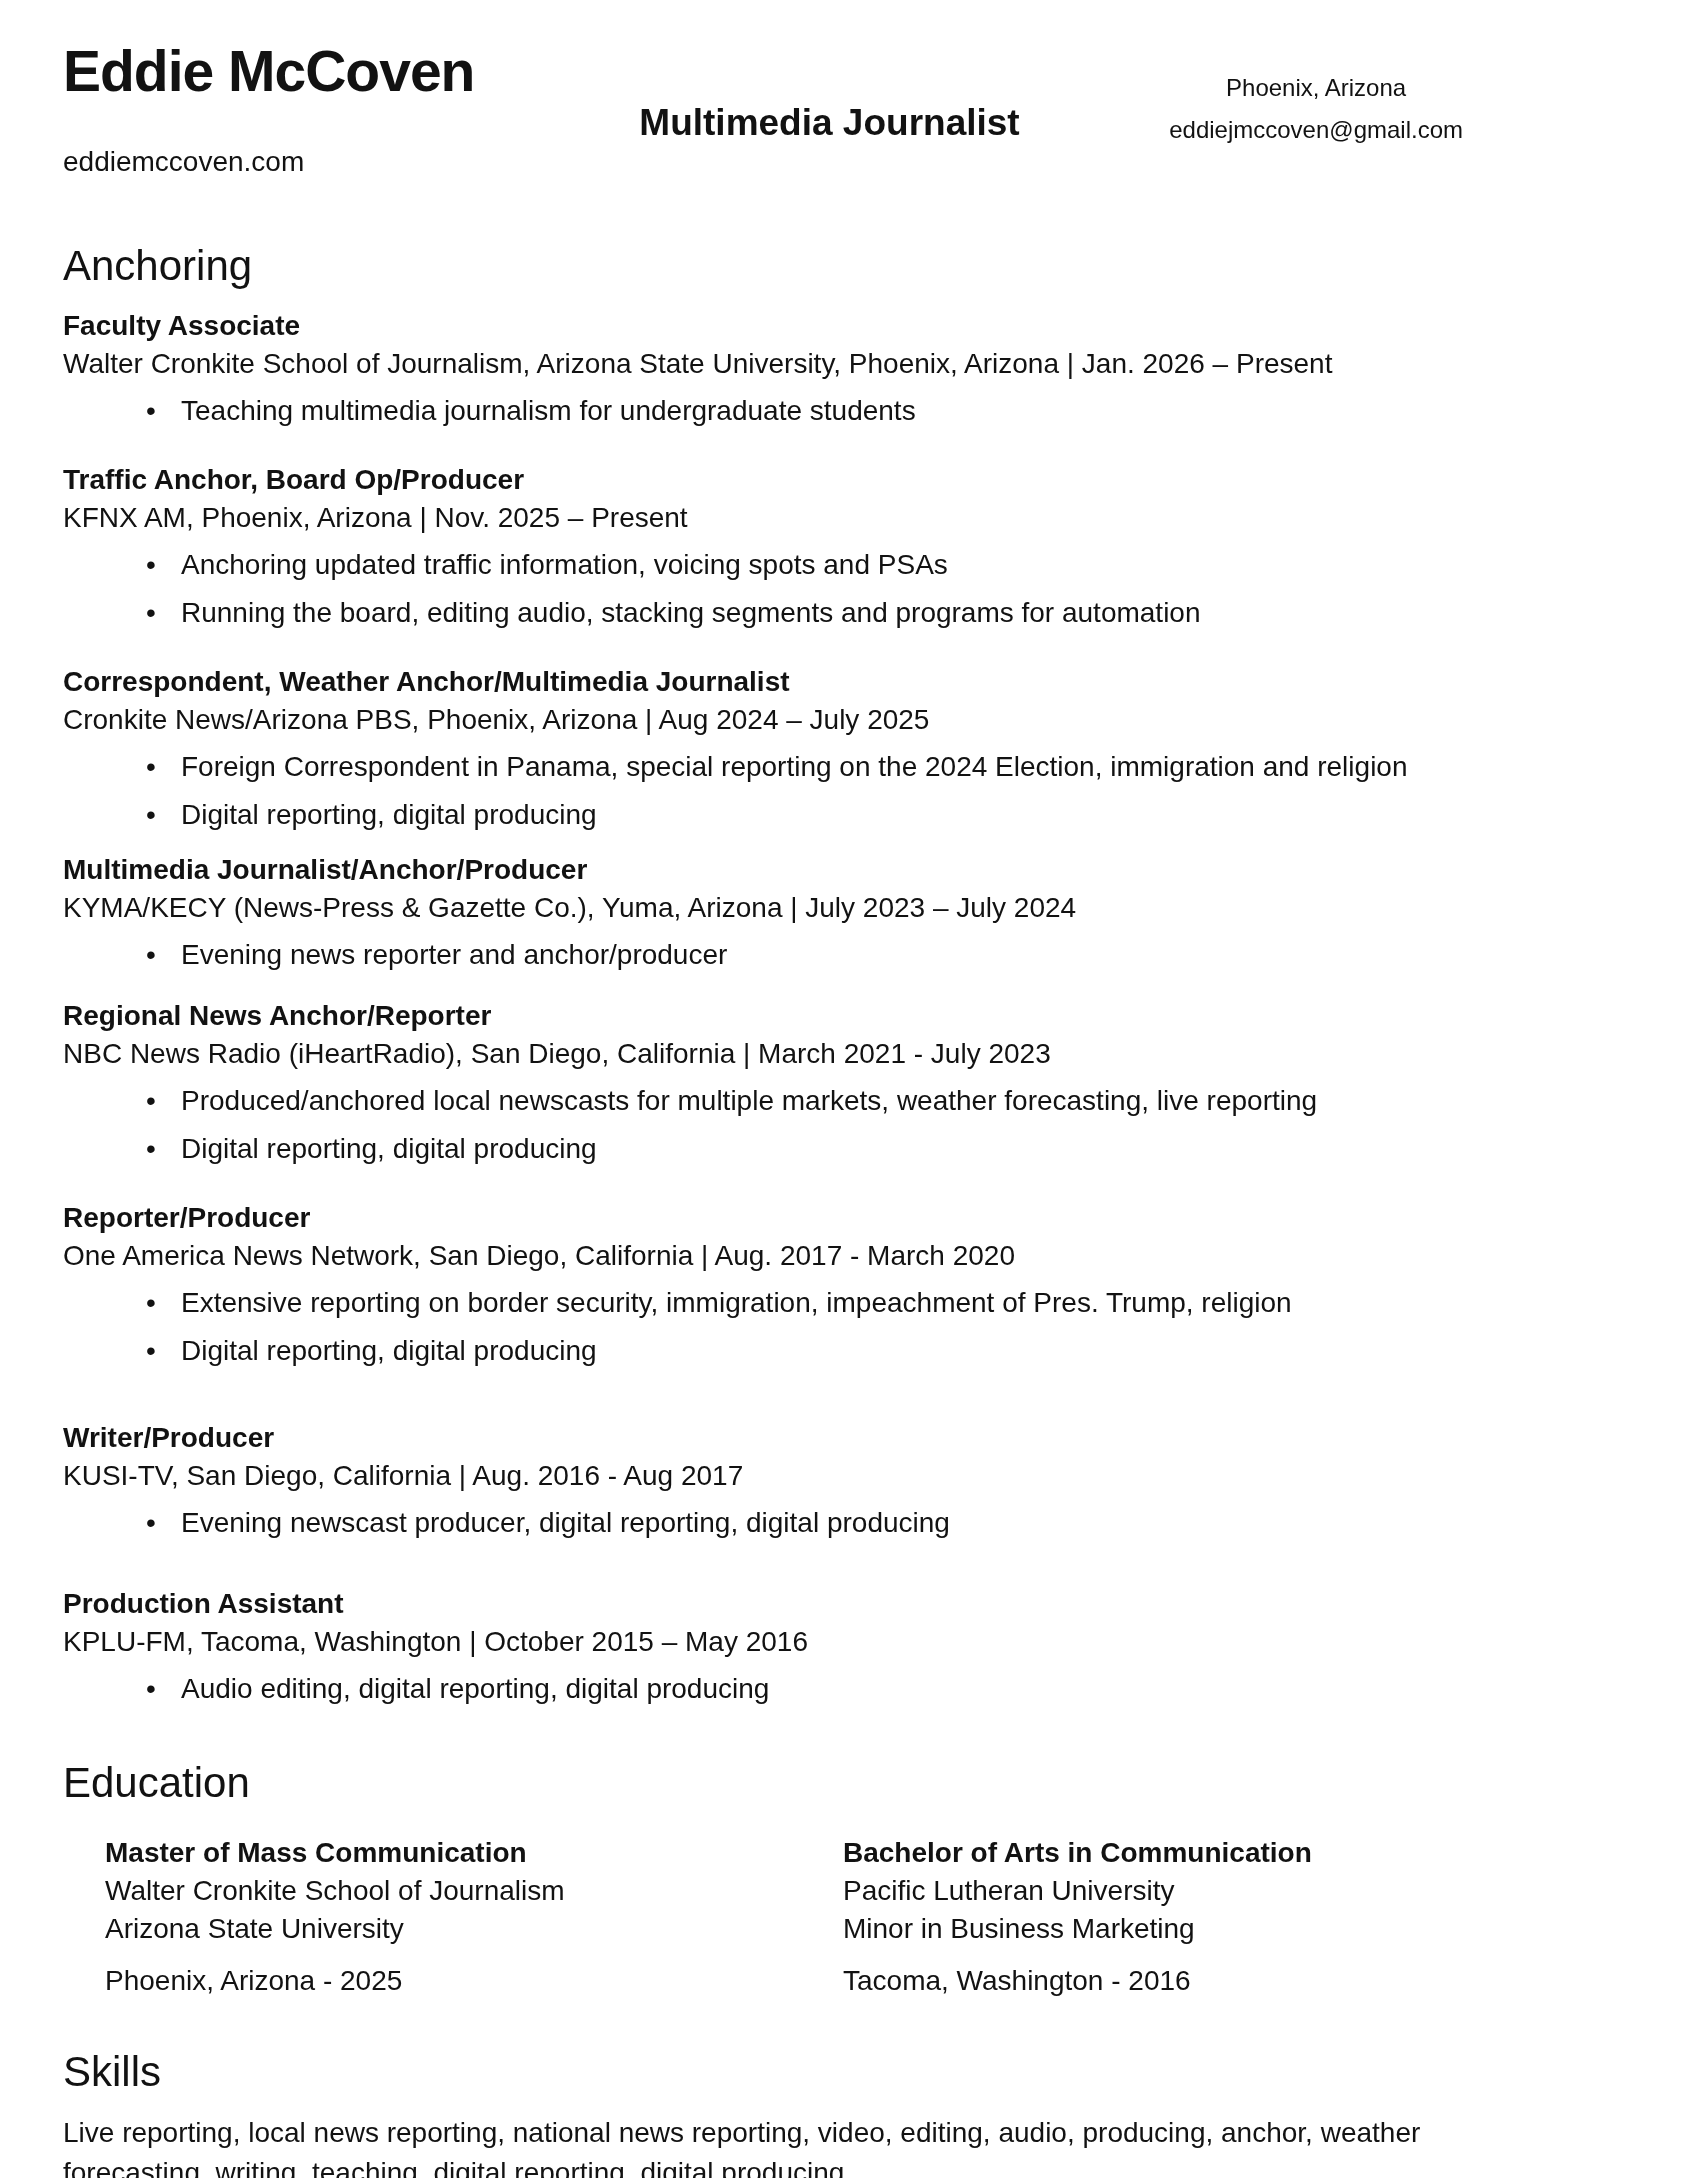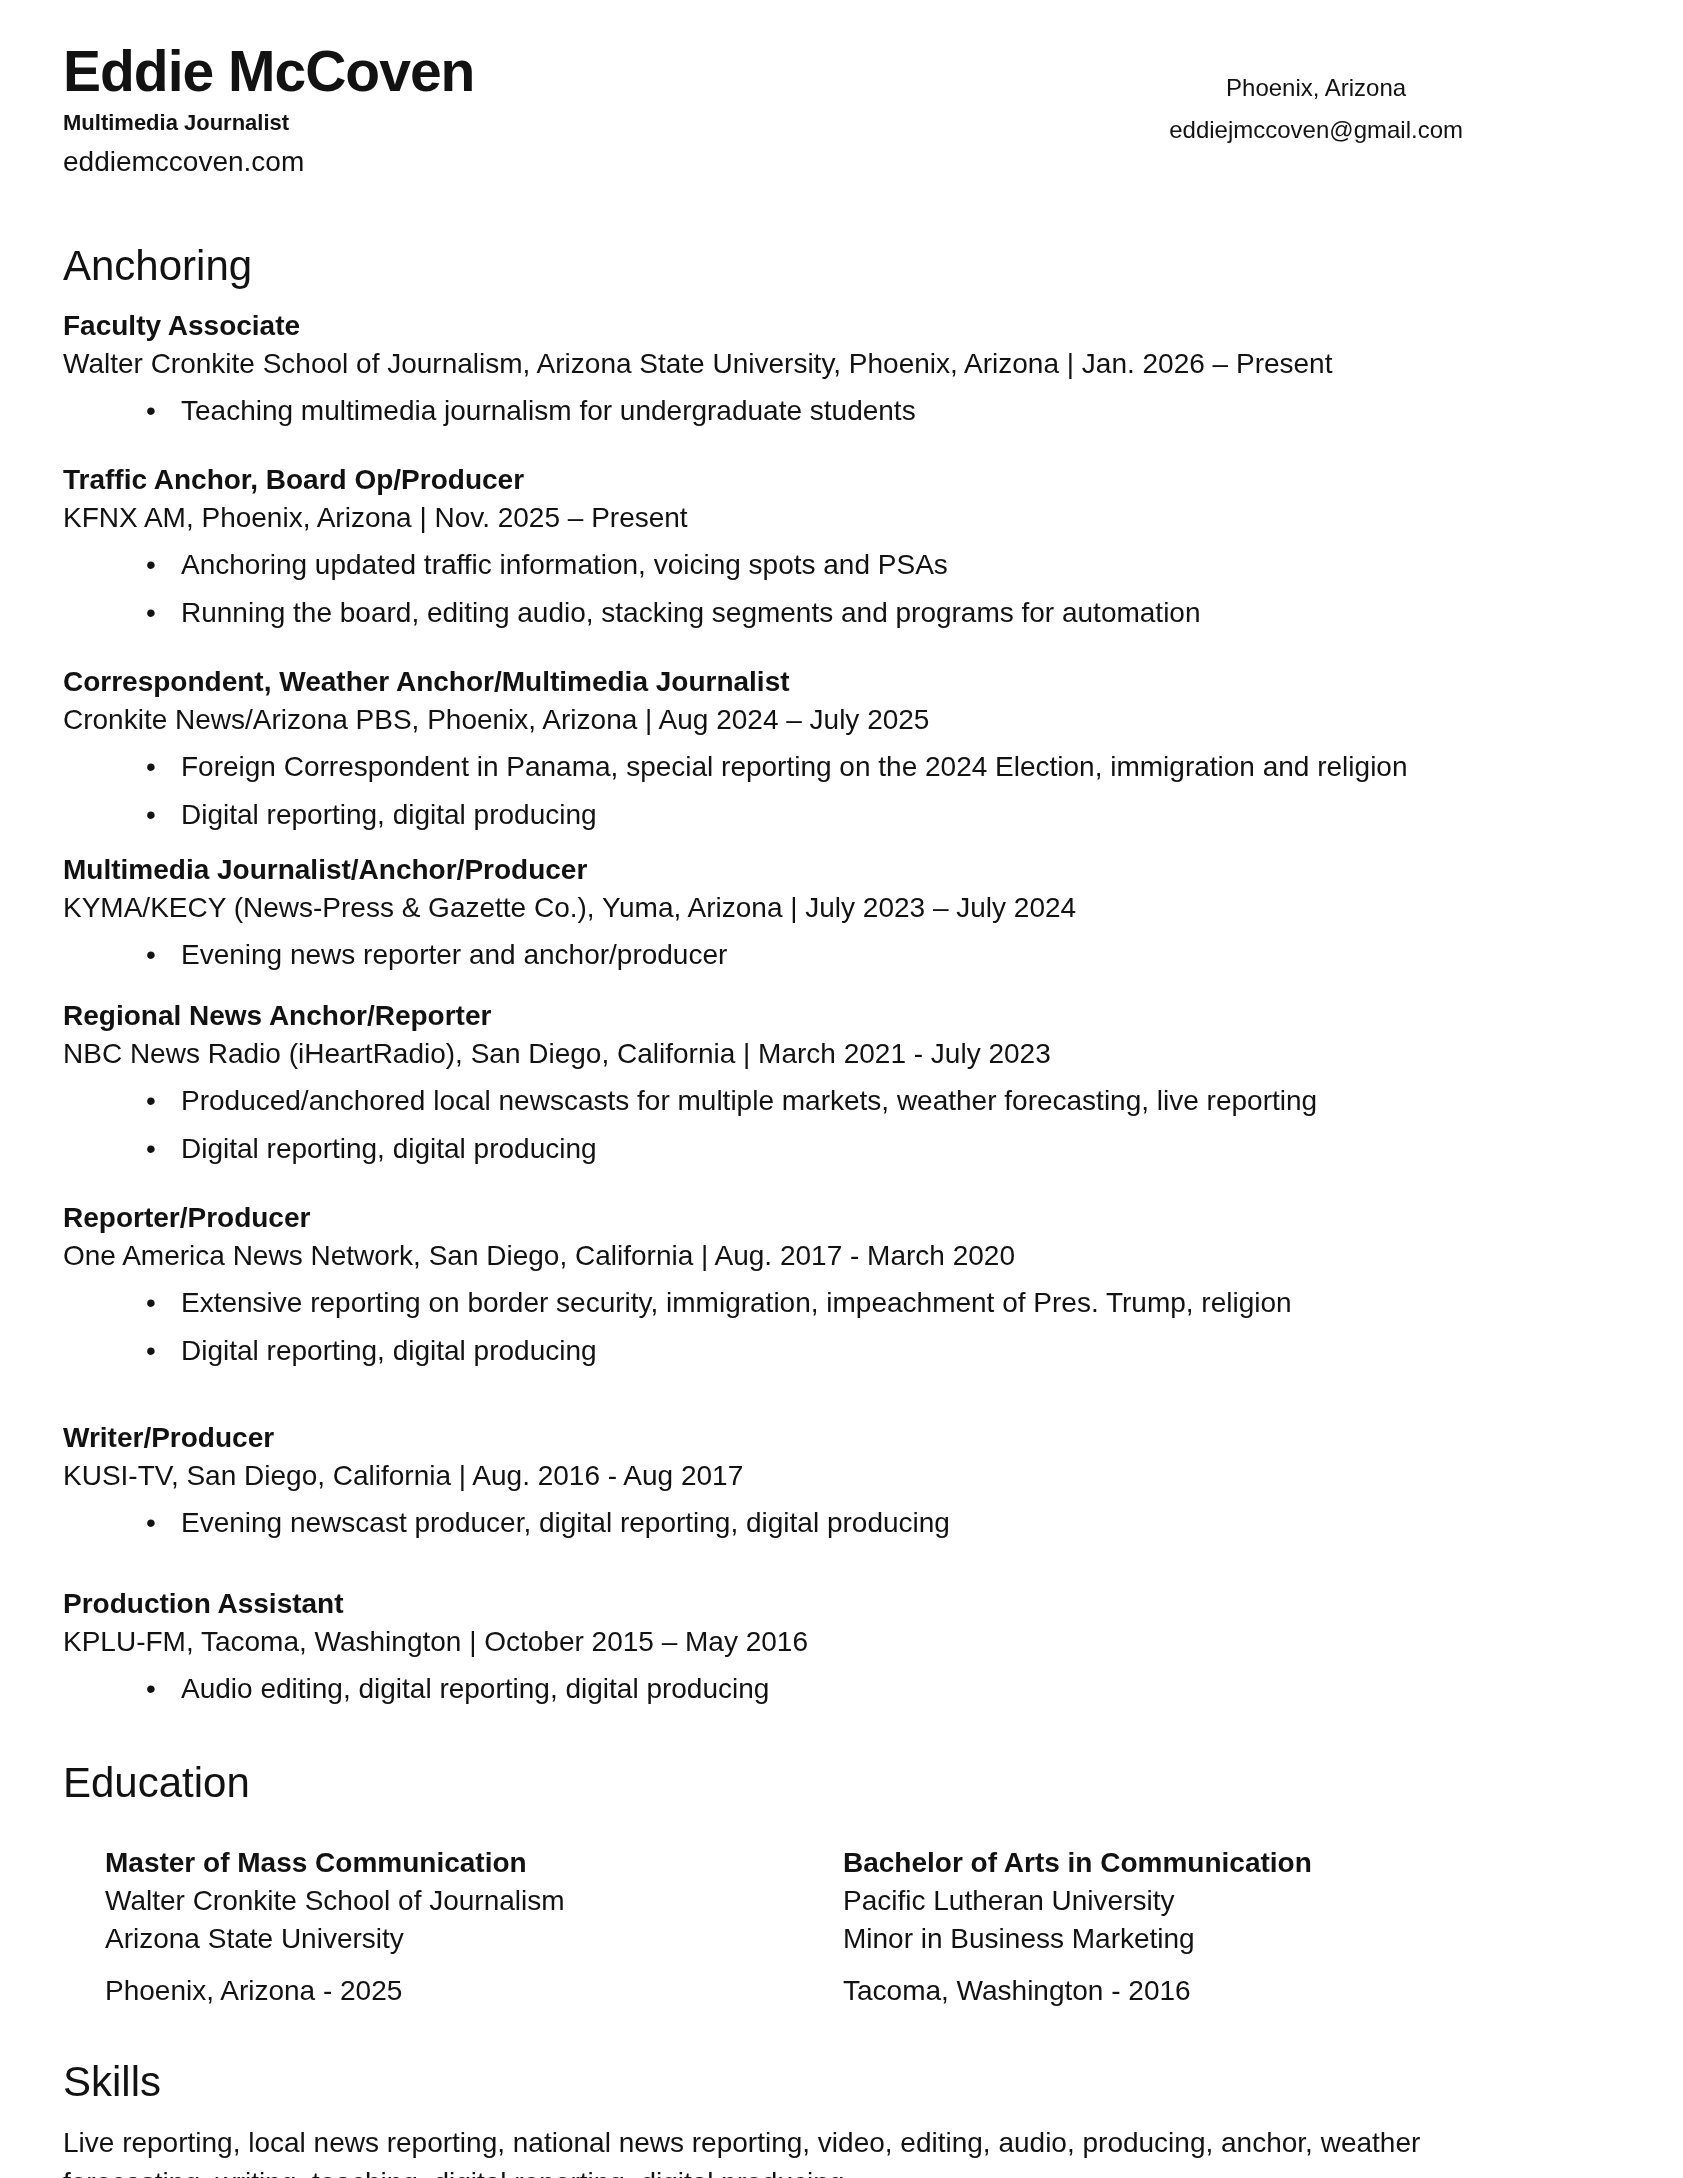--- a/index.html
+++ b/index.html
@@ -18,23 +18,24 @@
 
   
   .person-name {
     margin: 0;
     font-size: 57px;
     line-height: 63px;
     font-weight: 700;
     letter-spacing: -1px;
   }
   .person-title {
-    font-size: 22px;
+    font-size: 37px;
     line-height: 40px;
     font-weight: 700;
+    text-align: center;
   }
   .person-website {
     font-size: 28px;
     line-height: 38px;
   }
   .header-right {
     position: absolute;
     top: 67px;
     right: 220px;
     text-align: center;
@@ -71,21 +72,21 @@
   }
   ul.bullets li::before {
     content: "\2022";
     position: absolute;
     left: 83px;
     top: 0;
     font-size: 28px;
   }
 
   
-  .edu-cols { display: flex; margin-top: 36px; padding-left: 42px; }
+  .edu-cols { display: flex; margin-top: 26px; padding-left: 42px; }
   .edu-col { width: 738px; flex: 0 0 auto; }
   .edu-col:last-child { width: auto; flex: 1 1 auto; }
   .degree { font-size: 28px; line-height: 38px; font-weight: 700; }
   .edu-line { font-size: 28px; line-height: 38px; }
   .edu-loc { font-size: 28px; line-height: 38px; margin-top: 14px; }
 
   
   .skills p {
     margin: 16px 0 0 0;
     font-size: 28px;

